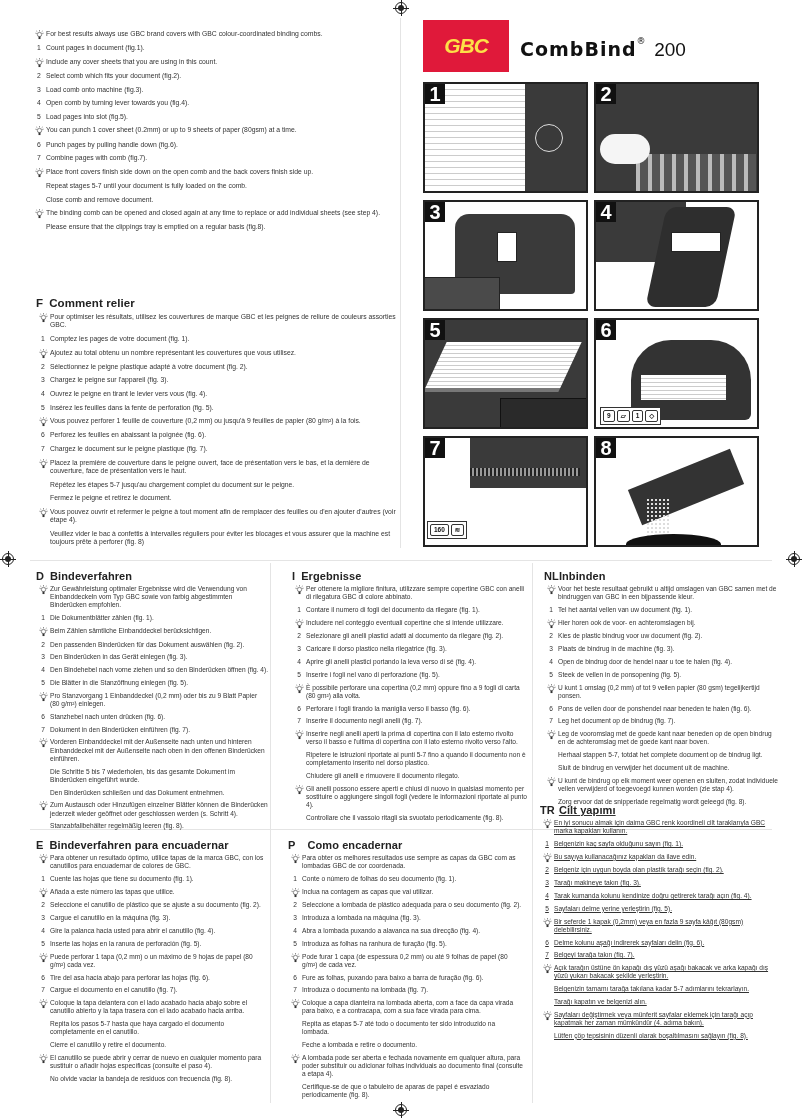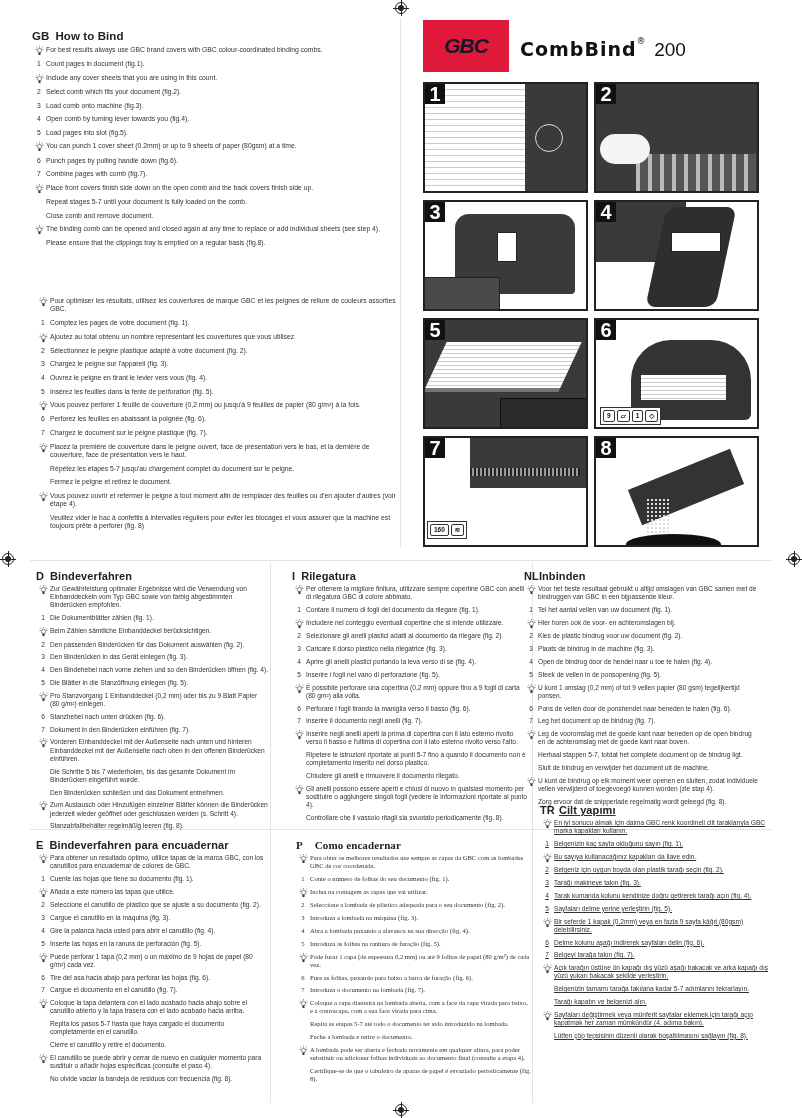--- a/index.html
+++ b/index.html
@@ -20,21 +20,21 @@
   .row .num { width: 14px; flex: 0 0 14px; text-align: center; }
   .row .ico { width: 14px; flex: 0 0 14px; height: 9px; position: relative; }
   .row .txt { flex: 1; }
 
   .top .row { font-size: 6.8px; line-height: 8.4px; margin-bottom: 5.2px; }
   .top h2 { font-size: 11.5px; margin-bottom: 4px; }
 
   .bulb { position: absolute; left: 3px; top: 0px; width: 9px; height: 10px; }
 
   .logo { position: absolute; left: 423px; top: 20px; width: 86px; height: 52px; background: #e0193a; display: flex; align-items: center; justify-content: center; }
-  .logo span { color: #0f172a; font-weight: bold; font-style: italic; font-size: 21px; letter-spacing: -1px; font-family: "Liberation Sans", sans-serif; }
+  .logo span { color: #fde047; font-weight: bold; font-style: italic; font-size: 21px; letter-spacing: -1px; font-family: "Liberation Sans", sans-serif; }
   .product { position: absolute; left: 520px; top: 38px; font-size: 19px; font-weight: bold; color: #111; letter-spacing: 1px; font-family: "DejaVu Sans", sans-serif; }
   .product sup { font-size: 9px; font-weight: normal; vertical-align: top; position: relative; top: -2px; }
   .product .model { font-weight: normal; font-family: "Liberation Sans", sans-serif; letter-spacing: 0; }
 
   .fig { position: absolute; width: 165px; height: 111px; border: 2px solid #222; background: #3a3a3a; overflow: hidden; }
   .fig .lab { position: absolute; left: 0; top: 0; background: #111; color: #fff; font-weight: bold; font-size: 20px; line-height: 20px; width: 20px; text-align: center; font-family: "Liberation Sans", sans-serif; z-index: 3; }
   .fig .paper { position: absolute; background: #f4f4f4; z-index: 1; }
   .fig .badge { position: absolute; background: #fff; border: 1px solid #333; z-index: 4; font-size: 6.5px; font-weight: bold; color: #111; display: flex; gap: 2px; padding: 2px; }
   .fig .badge span { border: 1px solid #333; border-radius: 2px; padding: 1px 3px; display: inline-block; line-height: 8px; text-align: center; }
 </style>
@@ -116,21 +116,20 @@
   </div>
 </div>
 <div class="fig" style="left:594px;top:436px;background:#fff;">
   <div class="lab">8</div>
   <div class="paper" style="left:35px;top:30px;width:110px;height:38px;background:#333;transform:rotate(-22deg);"></div>
   <div class="paper" style="left:50px;top:60px;width:25px;height:50px;background:radial-gradient(#ddd 1px,transparent 1.5px) 0 0/4px 4px;"></div>
   <div class="paper" style="left:30px;top:96px;width:95px;height:20px;background:#111;border-radius:50% 50% 0 0;"></div>
 </div>
 
 <div class="section top" style="left:32px;top:30px;width:360px;">
-  <h2><span class="code">GB</span><span>How to Bind</span></h2>
   <div id="gb-list">
       <div class="row">
         <span class="ico">
           <svg class="bulb" viewBox="0 0 10 11">
             <g stroke="#444" stroke-width="0.7" fill="none">
               <line x1="5" y1="0" x2="5" y2="1.5"></line>
               <line x1="0.5" y1="3.5" x2="2" y2="3.8"></line>
               <line x1="9.5" y1="3.5" x2="8" y2="3.8"></line>
               <line x1="1.5" y1="1" x2="2.6" y2="2"></line>
               <line x1="8.5" y1="1" x2="7.4" y2="2"></line>
@@ -242,20 +241,21 @@
         <span class="txt">The binding comb can be opened and closed again at any time to replace or add individual sheets (see step 4).</span>
       </div>
       <div class="row">
         <span class="num"></span>
         <span class="txt">Please ensure that the clippings tray is emptied on a regular basis (fig.8).</span>
       </div>
     </div>
 </div>
 
 <div class="section top" style="left:36px;top:297px;width:360px;">
+  <h2><span class="code">F</span><span>Comment relier</span></h2>
   <div>
       <div class="row">
         <span class="ico">
           <svg class="bulb" viewBox="0 0 10 11">
             <g stroke="#444" stroke-width="0.7" fill="none">
               <line x1="5" y1="0" x2="5" y2="1.5"></line>
               <line x1="0.5" y1="3.5" x2="2" y2="3.8"></line>
               <line x1="9.5" y1="3.5" x2="8" y2="3.8"></line>
               <line x1="1.5" y1="1" x2="2.6" y2="2"></line>
               <line x1="8.5" y1="1" x2="7.4" y2="2"></line>
@@ -493,21 +493,21 @@
         <span class="txt">Zum Austausch oder Hinzufügen einzelner Blätter können die Binderücken jederzeit wieder geöffnet oder geschlossen werden (s. Schritt 4).</span>
       </div>
       <div class="row">
         <span class="num"></span>
         <span class="txt">Stanzabfallbehälter regelmäßig leeren (fig. 8).</span>
       </div>
     </div>
 </div>
 
 <div class="section" style="left:292px;top:570px;width:236px;">
-  <h2><span class="code">I</span><span>Rilegatura</span></h2>
+  <h2><span class="code">I</span><span>Ergebnisse</span></h2>
   <div>
       <div class="row">
         <span class="ico">
           <svg class="bulb" viewBox="0 0 10 11">
             <g stroke="#444" stroke-width="0.7" fill="none">
               <line x1="5" y1="0" x2="5" y2="1.5"></line>
               <line x1="0.5" y1="3.5" x2="2" y2="3.8"></line>
               <line x1="9.5" y1="3.5" x2="8" y2="3.8"></line>
               <line x1="1.5" y1="1" x2="2.6" y2="2"></line>
               <line x1="8.5" y1="1" x2="7.4" y2="2"></line>
@@ -618,21 +618,21 @@
         </span>
         <span class="txt">Gli anelli possono essere aperti e chiusi di nuovo in qualsiasi momento per sostituire o aggiungere singoli fogli (vedere le informazioni riportate al punto 4).</span>
       </div>
       <div class="row">
         <span class="num"></span>
         <span class="txt">Controllare che il vassoio ritagli sia svuotato periodicamente (fig. 8).</span>
       </div>
     </div>
 </div>
 
-<div class="section" style="left:524px;top:570px;width:236px;">
+<div class="section" style="left:544px;top:570px;width:236px;">
   <h2><span class="code" style="margin-right:0">NL</span><span>Inbinden</span></h2>
   <div>
       <div class="row">
         <span class="ico">
           <svg class="bulb" viewBox="0 0 10 11">
             <g stroke="#444" stroke-width="0.7" fill="none">
               <line x1="5" y1="0" x2="5" y2="1.5"></line>
               <line x1="0.5" y1="3.5" x2="2" y2="3.8"></line>
               <line x1="9.5" y1="3.5" x2="8" y2="3.8"></line>
               <line x1="1.5" y1="1" x2="2.6" y2="2"></line>
@@ -870,21 +870,21 @@
         </span>
         <span class="txt">El canutillo se puede abrir y cerrar de nuevo en cualquier momento para sustituir o añadir hojas específicas (consulte el paso 4).</span>
       </div>
       <div class="row">
         <span class="num"></span>
         <span class="txt">No olvide vaciar la bandeja de residuos con frecuencia (fig. 8).</span>
       </div>
     </div>
 </div>
 
-<div class="section" style="left:296px;top:839px;width:236px;font-family:Liberation Serif, serif;">
+<div class="section" style="left:288px;top:839px;width:236px;">
   <h2><span class="code" style="margin-right:12px">P</span><span>Como encadernar</span></h2>
   <div>
       <div class="row">
         <span class="ico">
           <svg class="bulb" viewBox="0 0 10 11">
             <g stroke="#444" stroke-width="0.7" fill="none">
               <line x1="5" y1="0" x2="5" y2="1.5"></line>
               <line x1="0.5" y1="3.5" x2="2" y2="3.8"></line>
               <line x1="9.5" y1="3.5" x2="8" y2="3.8"></line>
               <line x1="1.5" y1="1" x2="2.6" y2="2"></line>

